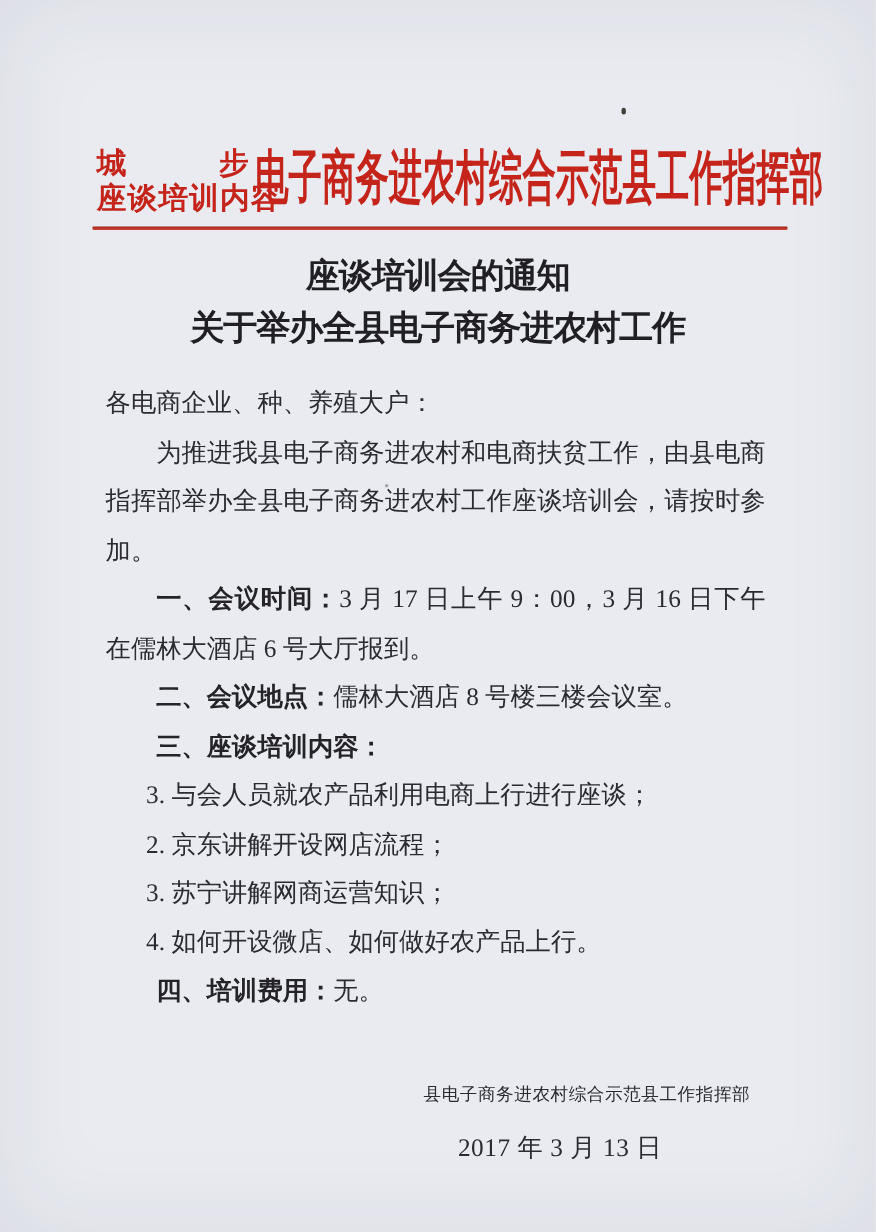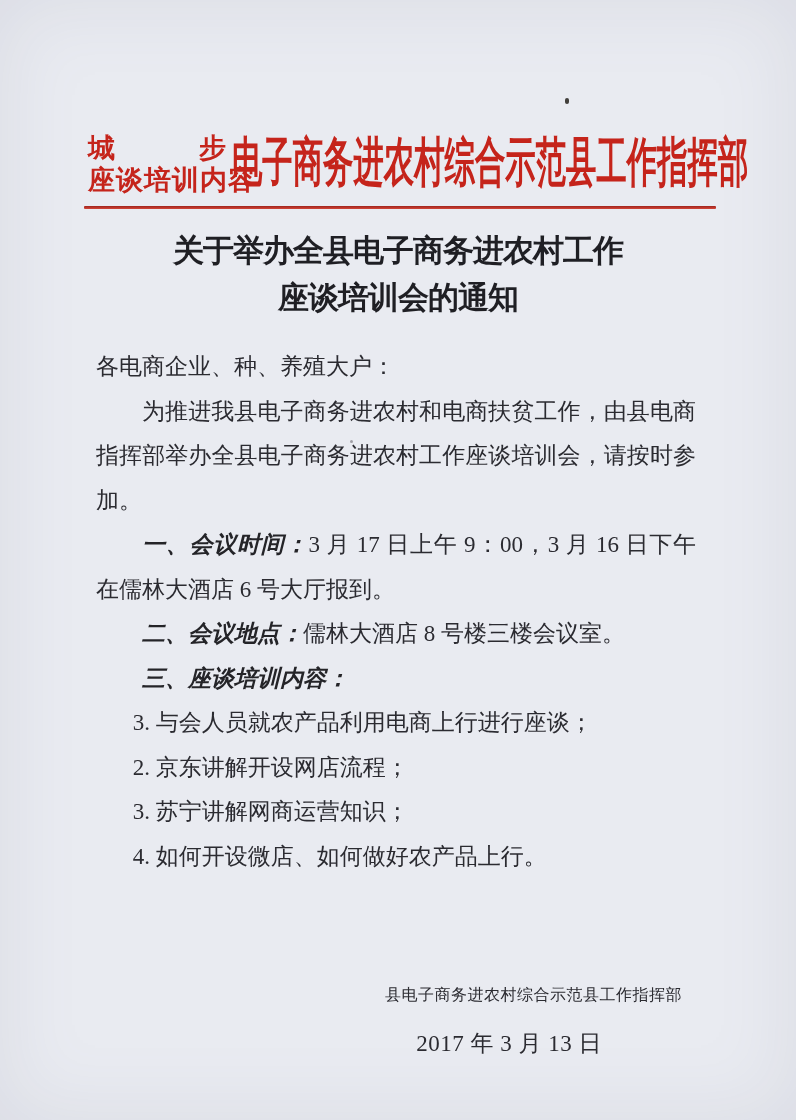--- a/index.html
+++ b/index.html
@@ -45,21 +45,21 @@
   }
   
   .body-text{
     position:absolute;top:345px;left:96px;width:600px;
     font-size:23px;line-height:44.5px;
     text-align:justify;
   }
   .body-text p{margin:0;padding:0;}
   .indent{text-indent:2em;}
   .item{text-indent:1.6em;}
-  .sec-head{font-weight:bold;color:#242428;font-style:italic;}
+  .sec-head{font-weight:bold;color:#242428;}
   
   .sig-org{
     position:absolute;top:985px;right:114px;
     font-size:16px;letter-spacing:0.5px;white-space:nowrap;
   }
   .sig-date{
     position:absolute;top:1028px;right:194px;
     font-size:23px;letter-spacing:0.5px;white-space:nowrap;text-align:center;
   }
   
@@ -78,39 +78,40 @@
         <span>步</span>
       </div>
       <div class="county-bottom">座谈培训内容</div>
     </div>
     <div class="org-name">电子商务进农村综合示范县工作指挥部</div>
   </div>
 
   <div class="red-rule"></div>
 
   <div class="title">
+    <div>座谈培训会的通知</div>
     <div>关于举办全县电子商务进农村工作</div>
-    <div>座谈培训会的通知</div>
   </div>
 
   <div class="body-text">
     <p>各电商企业、种、养殖大户：</p>
     <p class="indent">为推进我县电子商务进农村和电商扶贫工作，由县电商指挥部举办全县电子商务进农村工作座谈培训会，请按时参加。</p>
 
     <p class="indent"><span class="sec-head">一、会议时间：</span><span>3 月 17 日上午 9：00，3 月 16 日下午在儒林大酒店 6 号大厅报到。</span></p>
 
     <p class="indent"><span class="sec-head">二、会议地点：</span><span>儒林大酒店 8 号楼三楼会议室。</span></p>
 
     <p class="indent"><span class="sec-head">三、座谈培训内容：</span><span></span></p>
 
     <p class="item">3. 与会人员就农产品利用电商上行进行座谈；</p>
     <p class="item">2. 京东讲解开设网店流程；</p>
     <p class="item">3. 苏宁讲解网商运营知识；</p>
     <p class="item">4. 如何开设微店、如何做好农产品上行。</p>
 
+    <p class="indent"><span class="sec-head">四、培训费用：</span><span>无。</span></p>
   </div>
 
   <div class="sig-org">县电子商务进农村综合示范县工作指挥部</div>
   <div class="sig-date">2017 年 3 月 13 日</div>
 
   <div class="speck1"></div>
   <div class="speck2"></div>
 
 </div>
 

